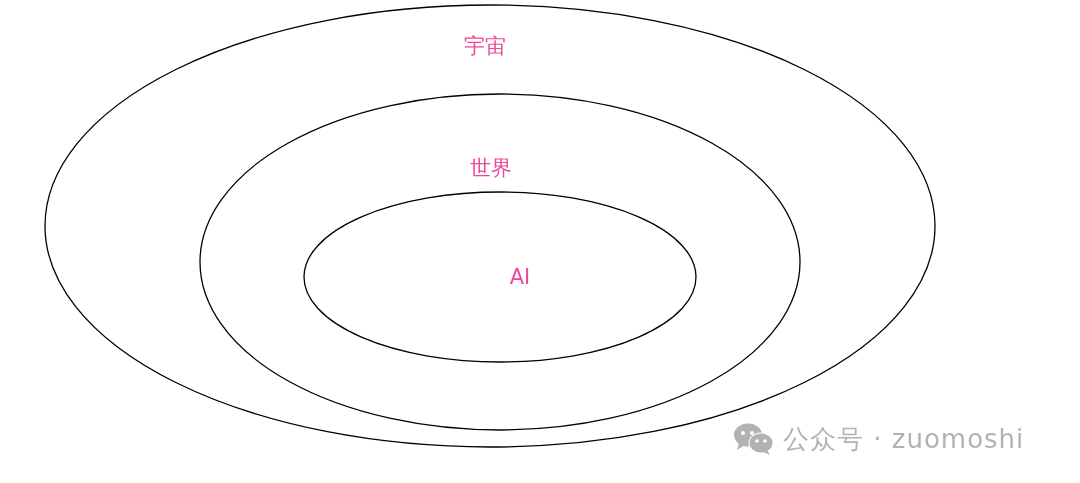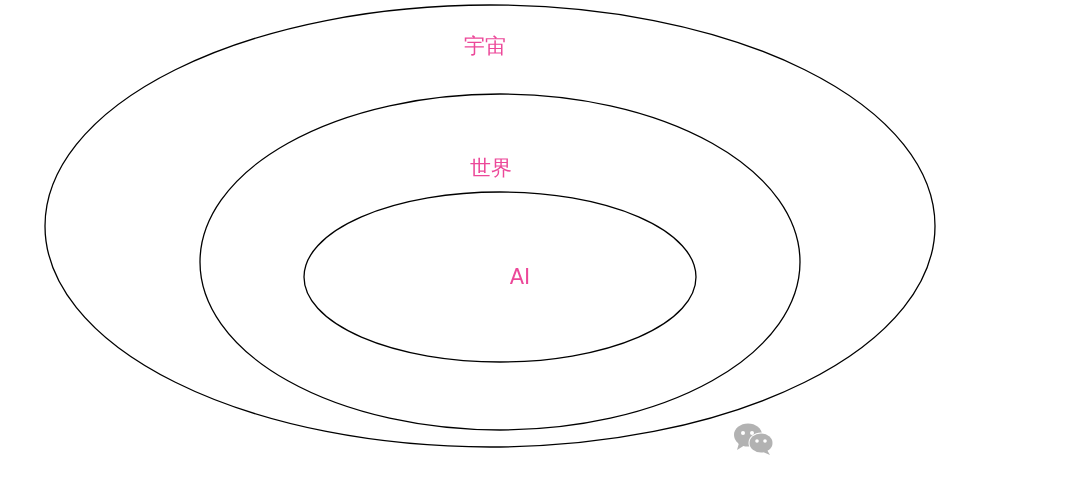--- a/index.html
+++ b/index.html
@@ -75,14 +75,15 @@
       <path d="M6 21 L4 28 L12 23 Z" fill="#b2b2b2"></path>
       <circle cx="10" cy="11" r="2" fill="#ffffff"></circle>
       <circle cx="19" cy="11" r="2" fill="#ffffff"></circle>
 
       <ellipse cx="28" cy="21" rx="12.5" ry="10.5" fill="#ffffff"></ellipse>
       <ellipse cx="28" cy="21" rx="11.5" ry="9.5" fill="#b2b2b2"></ellipse>
       <path d="M34 28 L37 33 L30 30 Z" fill="#b2b2b2"></path>
       <circle cx="24" cy="19" r="1.8" fill="#ffffff"></circle>
       <circle cx="32" cy="19" r="1.8" fill="#ffffff"></circle>
     </svg>
+    <span class="wm-text">公众号 · zuomoshi</span>
   </div>
 </div>
 
 </body></html>

